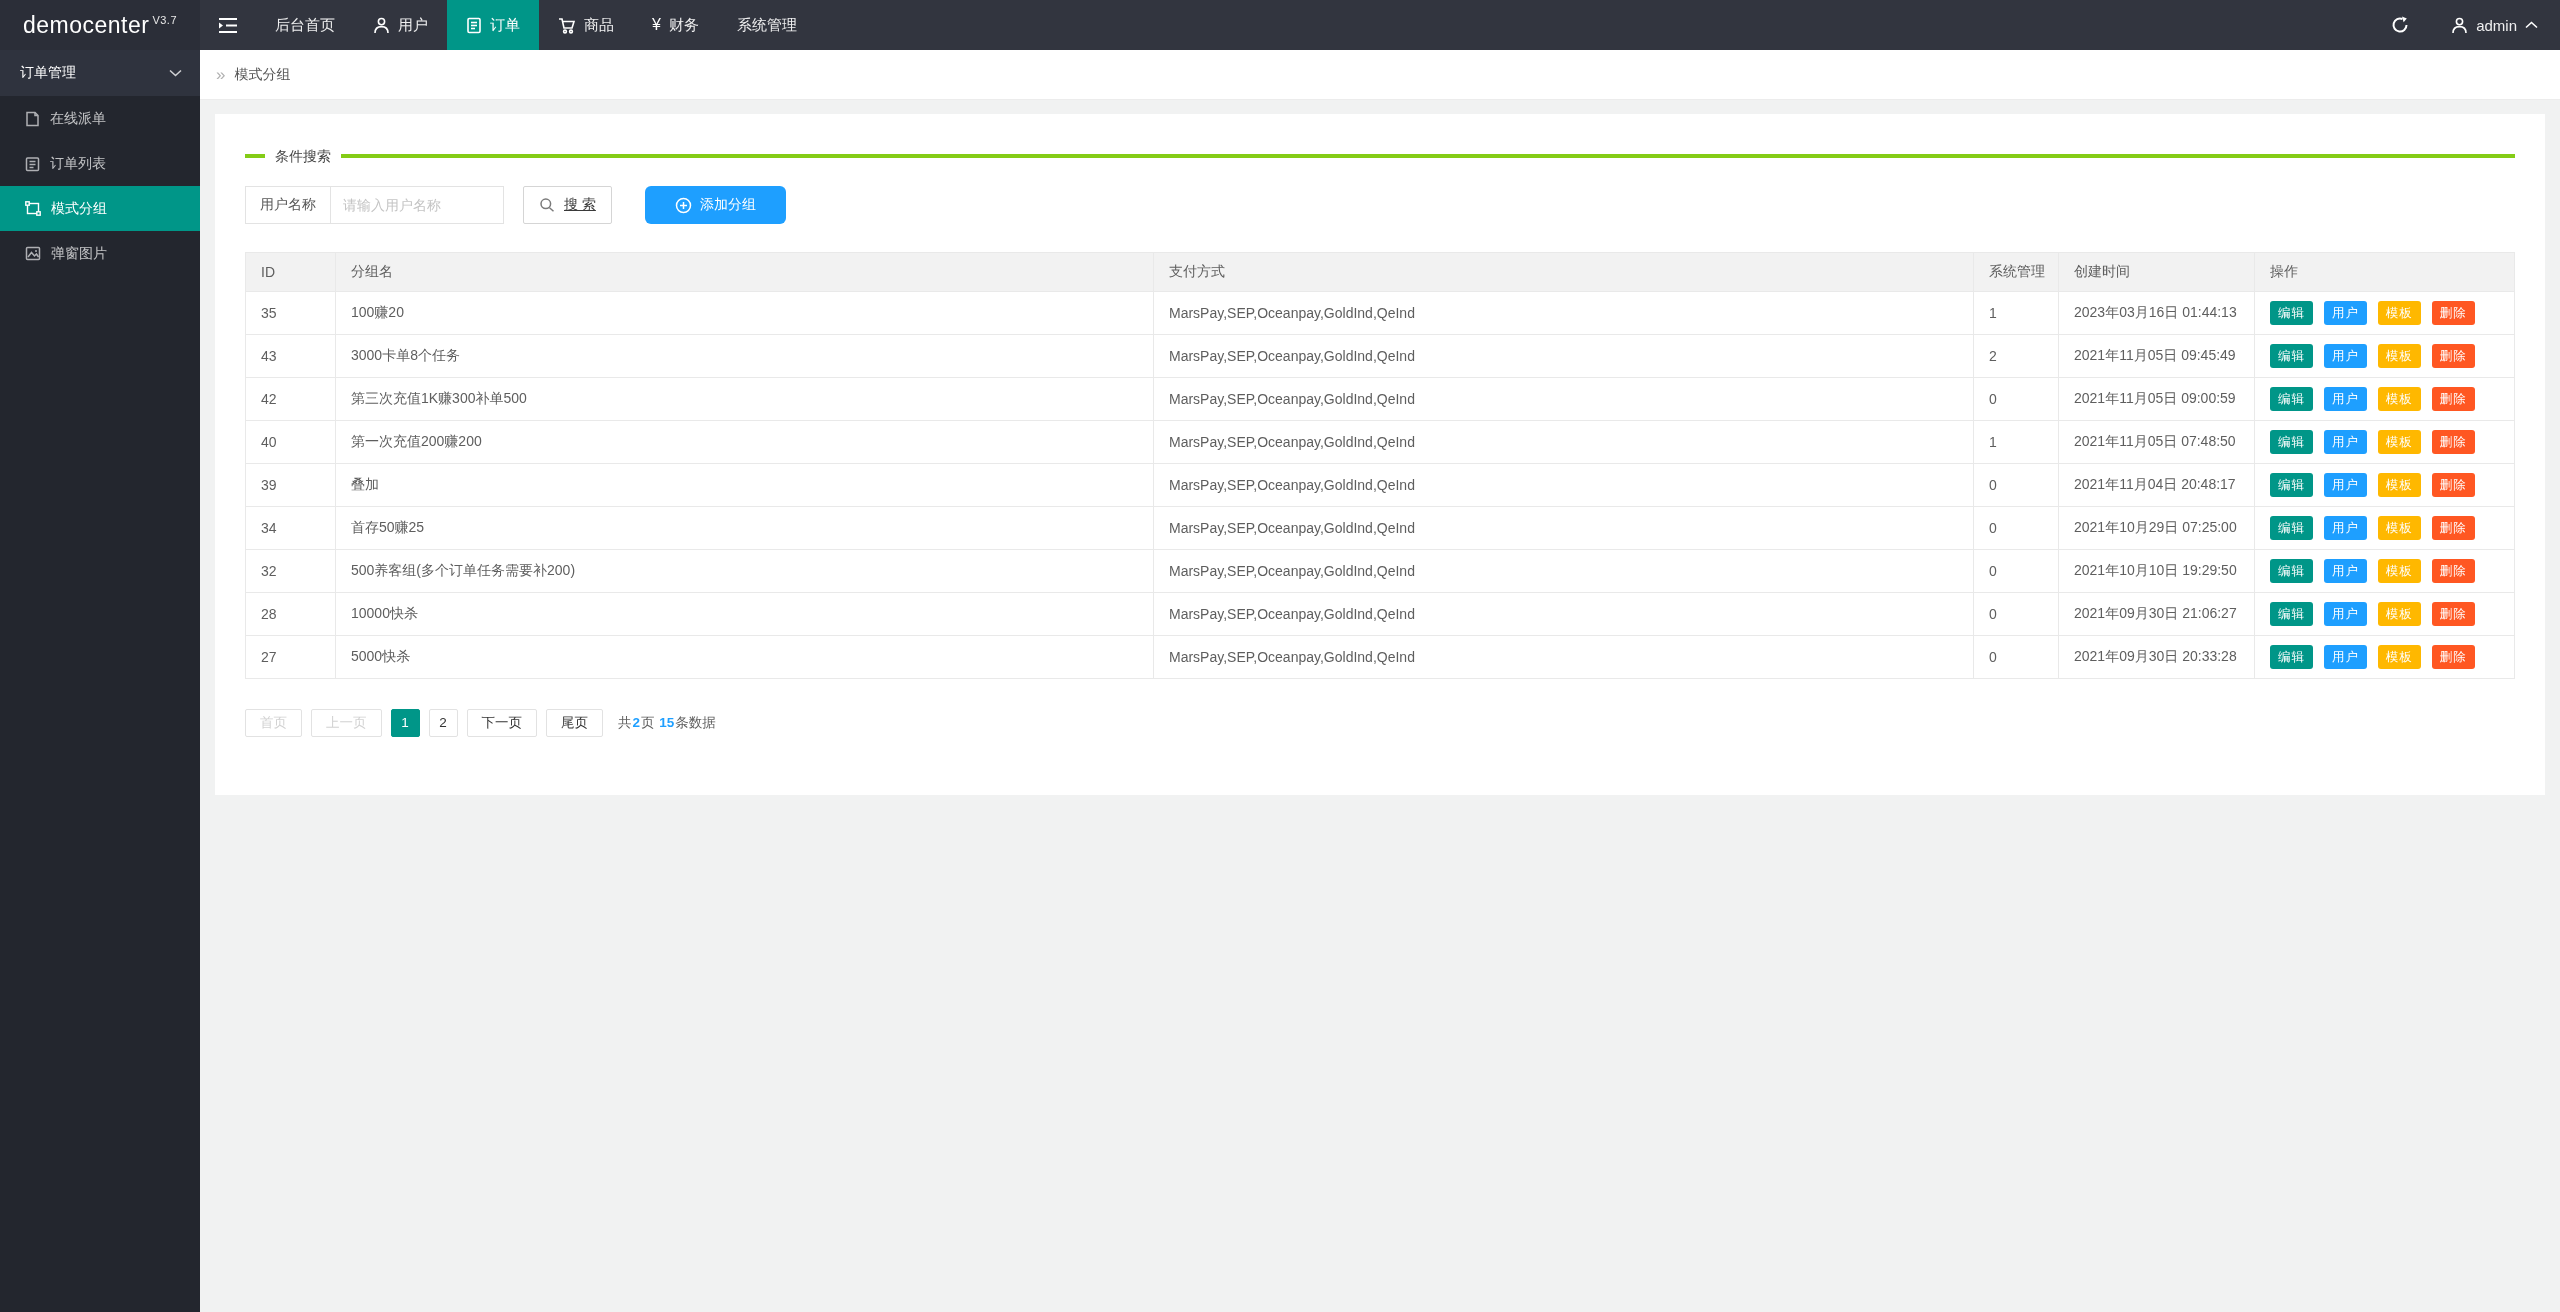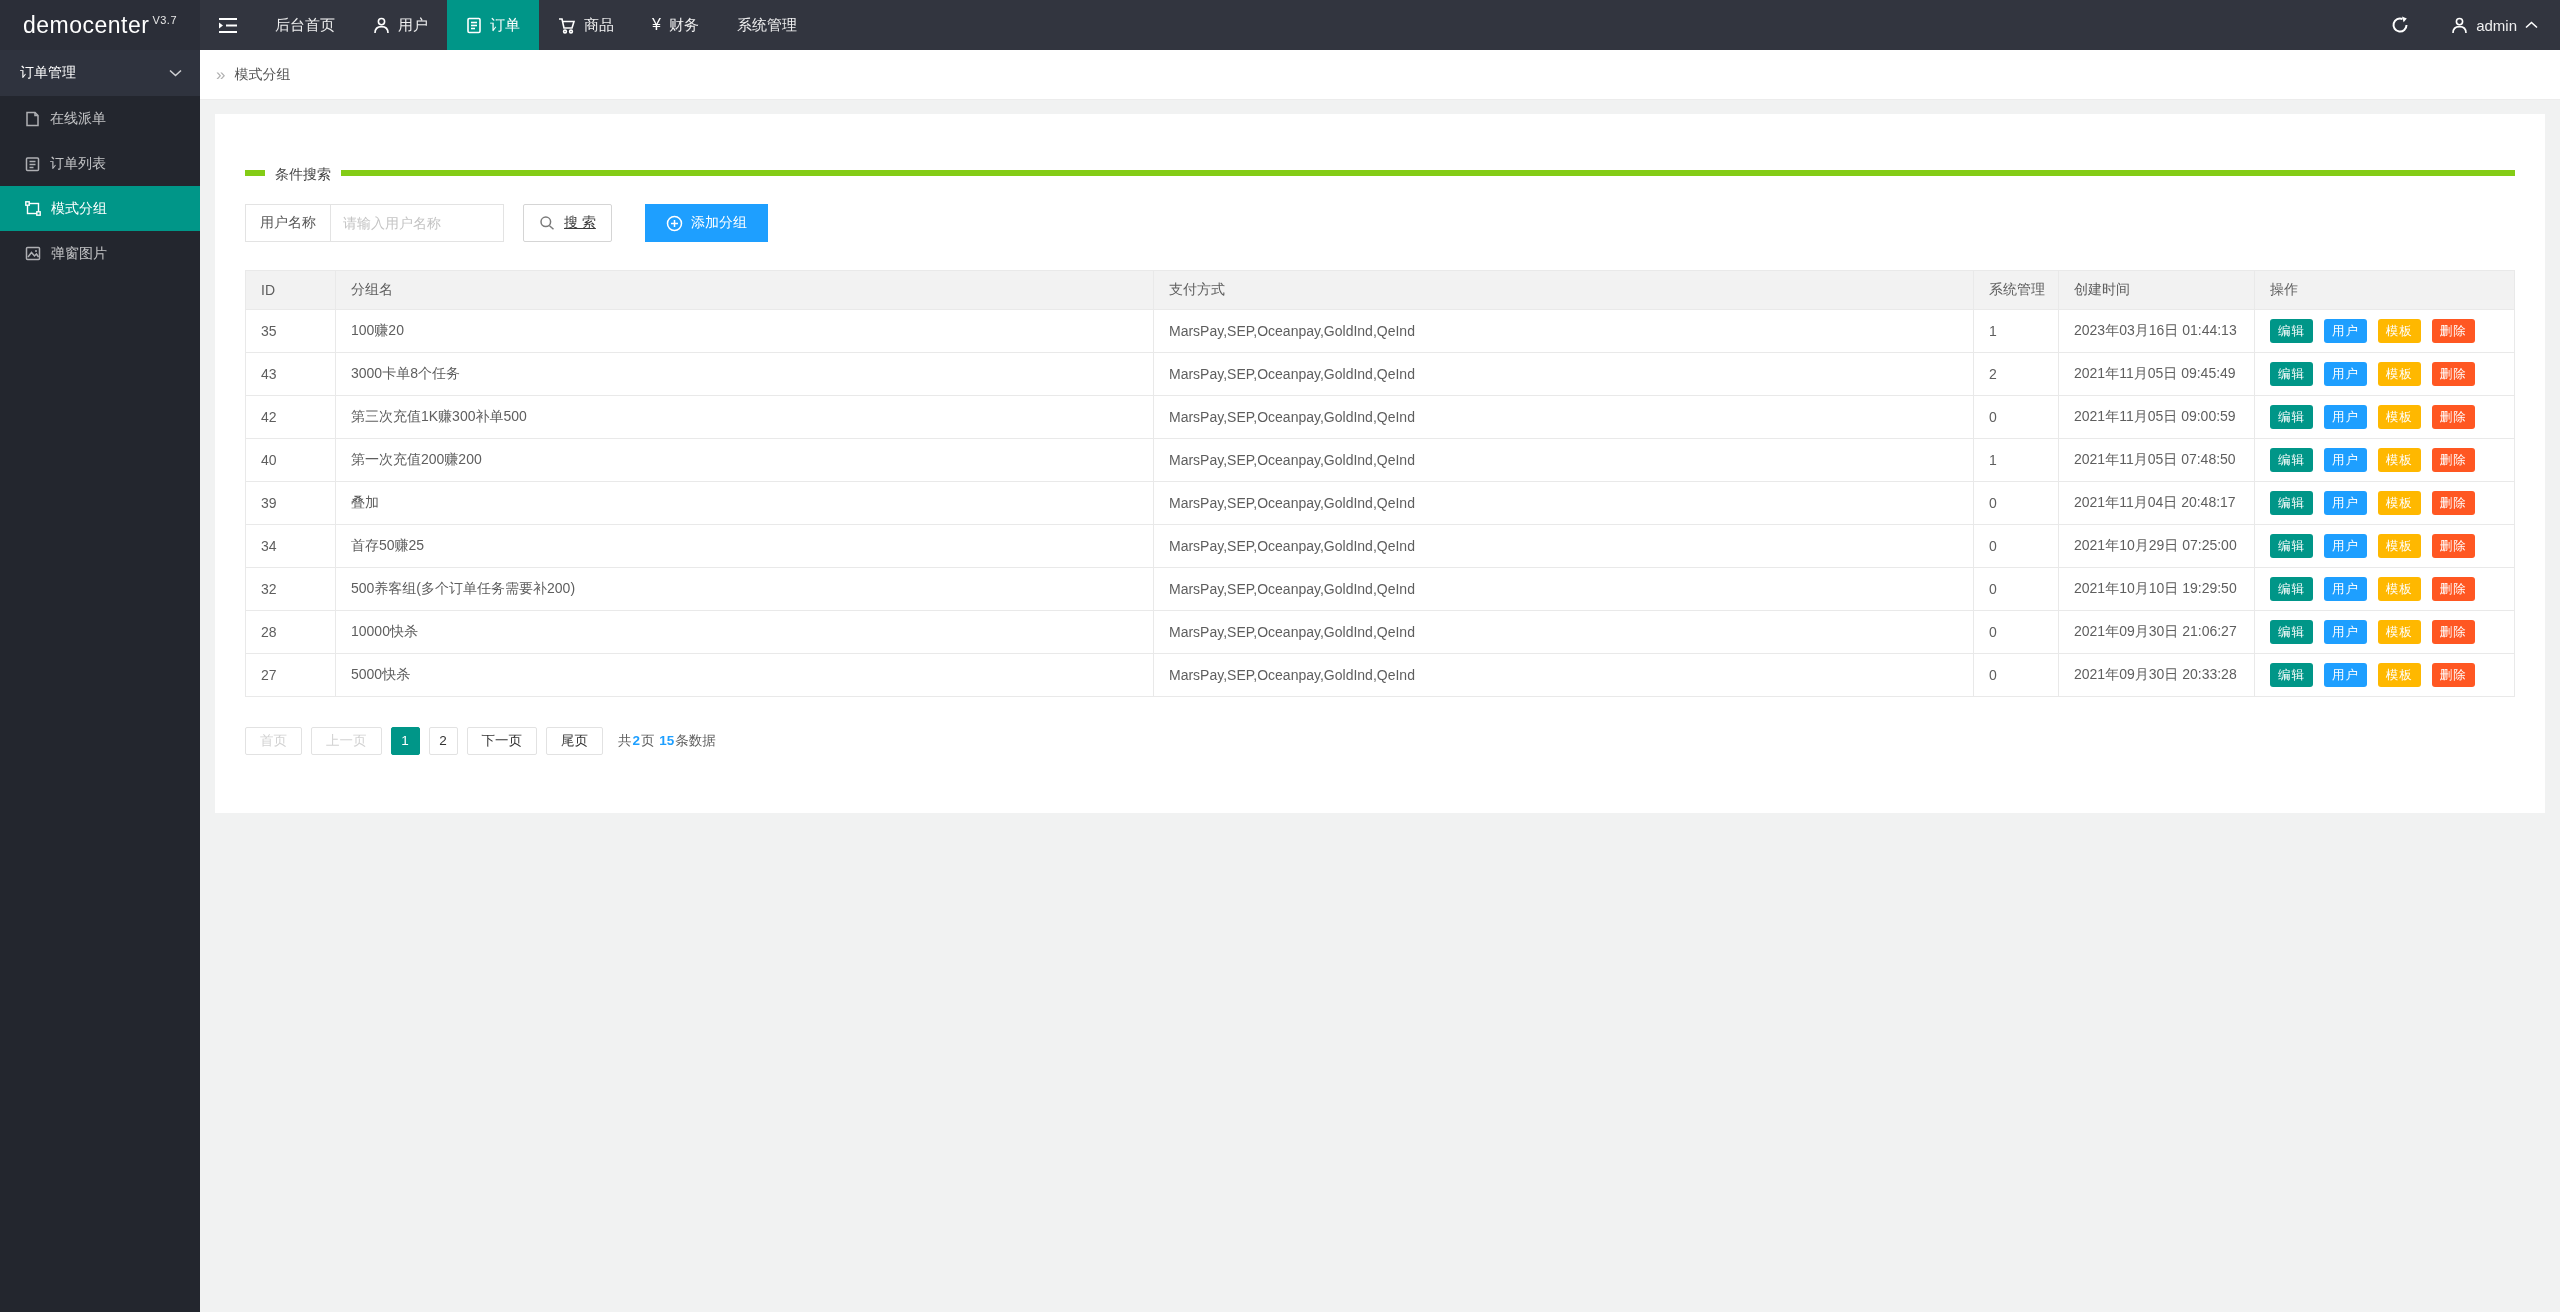--- a/index.html
+++ b/index.html
@@ -60,21 +60,21 @@
     position:absolute; top:50px; left:200px; right:0; height:50px;
     background:#fff; display:flex; align-items:center; padding-left:16px;
     border-bottom:1px solid #ececec;
   }
   .crumb-arrow { color:#b0b0b0; font-size:17px; margin-right:9px; }
   .crumb-text { color:#555; font-size:14px; }
   
   .main { position:absolute; top:100px; left:200px; right:0; bottom:0; padding:14px 15px 0; }
   .card { background:#fff; width:2330px; padding:12px 30px 58px; min-height:667px; }
   
-  .field-block { position:relative; border-top:6px solid #84cc16; margin-top:44px; padding-top:24px; }
+  .field-block { position:relative; border-top:4px solid #84cc16; margin-top:28px; padding-top:24px; }
   .field-legend {
     position:absolute; top:-10px; left:20px; background:#fff;
     padding:0 10px; font-size:14px; color:#444;
   }
   
   .search-row { display:flex; align-items:center; margin-top:4px; }
   .input-group { display:flex; border:1px solid #e3e3e3; height:38px; background:#fff; }
   .input-label {
     display:flex; align-items:center; padding:0 14px; font-size:14px; color:#575757;
     border-right:1px solid #e3e3e3; background:#fff; white-space:nowrap;
@@ -84,22 +84,22 @@
     font-family:inherit;
   }
   .input-group input::placeholder { color:#c4c4c4; }
   .btn-search {
     margin-left:19px; height:38px; display:flex; align-items:center; gap:9px;
     background:#fff; border:1px solid #d5d5d5; border-radius:2px;
     padding:0 15px; font-size:14px; color:#3a3a3a; cursor:pointer; font-family:inherit;text-decoration:underline;
   }
   .btn-add {
     margin-left:33px; height:38px; display:flex; align-items:center; gap:8px;
-    background:#1E9FFF; border:none; border-radius:0;
-    padding:0 21px; font-size:14px; color:#fff; cursor:pointer; font-family:inherit;
+    background:#1E9FFF; border:none; border-radius:6px;
+    padding:0 30px; font-size:14px; color:#fff; cursor:pointer; font-family:inherit;
   }
   
   table.grid { width:100%; border-collapse:collapse; table-layout:fixed; margin-top:28px; font-size:14px; }
   table.grid th, table.grid td {
     border:1px solid #e9e9e9; padding:9px 15px; text-align:left;
     font-weight:normal; color:#5e5e5e; overflow:hidden; white-space:nowrap;
   }
   table.grid th { background:#f2f2f2; height:39px; }
   table.grid td { height:39px; background:#fff; }
   td.c-pay { color:#8f9296; }

